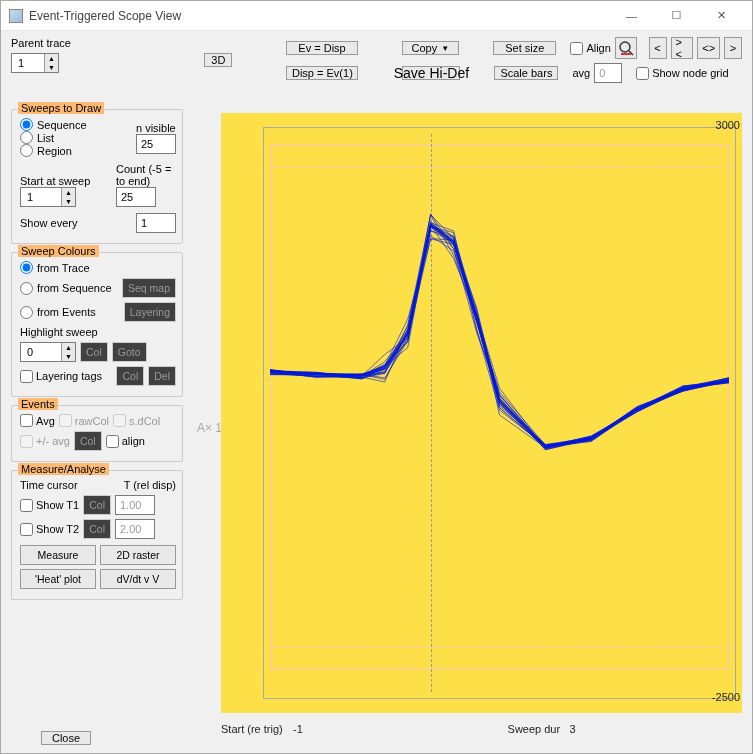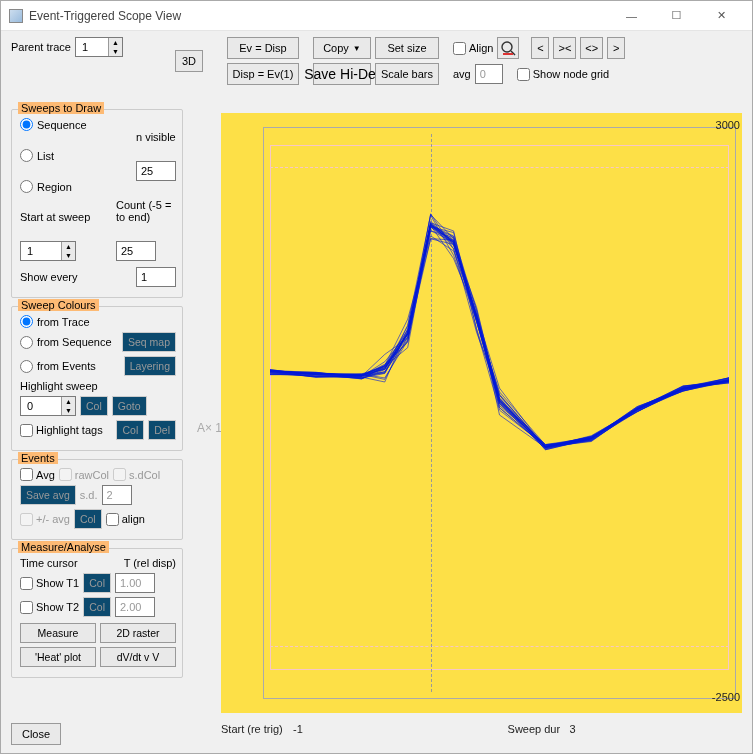--- a/index.html
+++ b/index.html
@@ -12,33 +12,33 @@
 .winbtn { width: 45px; height: 28px; display: flex; align-items: center; justify-content: center; color: #555; cursor: pointer; }
 .topbar { padding: 6px 10px 2px 10px; display: flex; align-items: flex-start; gap: 6px; }
 .topbar .row { display: flex; align-items: center; gap: 4px; flex-wrap: wrap; }
 .left-stack { display: flex; flex-direction: column; gap: 6px; }
 label.lbl { color: #000; }
 input.txt, .spin, select { height: 20px; border: 1px solid #7a7a7a; background: #fff; padding: 0 4px; }
 .spin { display: inline-flex; align-items: center; position: relative; padding-right: 14px; }
 .spin input { border: none; width: 28px; height: 18px; outline: none; text-align: left; }
 .spin .arrows { position: absolute; right: 0; top: 0; width: 14px; height: 100%; display: flex; flex-direction: column; }
 .spin .arrows div { flex: 1; border-left: 1px solid #999; font-size: 7px; display: flex; align-items: center; justify-content: center; background: #e9e9e9; cursor: pointer; }
-.btn { height: 22px; display: inline-flex; align-items: center; justify-content: center; padding: 0 6px; border: 1px solid #999; background: #e9e9e9; cursor: pointer; white-space: nowrap; }
+.btn { height: 14px; display: inline-flex; align-items: center; justify-content: center; padding: 0 6px; border: 1px solid #999; background: #e9e9e9; cursor: pointer; white-space: nowrap; margin-left: 30px; }
 .chk { display: inline-flex; align-items: center; gap: 3px; }
 .chk input { margin: 0; }
 .body { display: flex; height: calc(100% - 30px - 72px); }
 .sidebar { width: 190px; padding: 6px 8px 6px 10px; display: flex; flex-direction: column; gap: 8px; }
 .group { border: 1px solid #ccc; border-radius: 2px; padding: 8px 6px 6px 8px; position: relative; background: #f0f0f0; }
 .group .legend { position: absolute; top: -8px; left: 6px; background: #fdba74; padding: 0 3px; color: #000; }
 .group .g-row { display: flex; align-items: center; gap: 4px; margin-bottom: 4px; flex-wrap: wrap; }
-.subcol { display: flex; flex-direction: column; gap: 18px; }
+.subcol { display: flex; flex-direction: column; gap: 0; }
 .radio { display: flex; align-items: center; gap: 4px; }
 .radio input { margin: 0; }
 .smallbtn { height: 20px; padding: 0 5px; border: 1px solid #999; background: #e9e9e9; display: inline-flex; align-items: center; justify-content: center; cursor: pointer; font-size: 10.5px; }
-.smallbtn.dis { color: #999; background: #0c4a6e; border-color: #ccc; cursor: default; }
+.smallbtn.dis { color: #999; background: #404040; border-color: #ccc; cursor: default; }
 .plot-area { flex: 1; position: relative; background: #f0f0f0; }
 .plot-outer { position: absolute; left: 30px; right: 10px; top: 10px; bottom: 40px; background: #fde047; border: none; }
 .ylab { position: absolute; right: 2px; color: #222; font-size: 11px; text-align: right; }
 .xaxis { position: absolute; left: 0; right: 0; bottom: -30px; height: 30px; color: #222; }
 .xtick { position: absolute; top: 10px; font-size: 11px; }
 .chart-box { position: absolute; left: 42px; right: 6px; top: 14px; bottom: 14px; border: 1px solid #aaa; }
 .chart-inner { position: absolute; inset: 6px; }
 .vline { position: absolute; top: 0; bottom: 0; border-left: 1px dashed #999; }
 .hline { position: absolute; left: 0; right: 0; border-top: 1px dashed #f7c7c7; }
 .pinkbox { position: absolute; border: 1px solid #f7c7c7; }
@@ -209,21 +209,21 @@
                 <div>▲</div>
                 <div>▼</div>
               </div>
             </div>
           <div class="smallbtn dis">Col</div>
           <div class="smallbtn dis">Goto</div>
         </div>
         <div class="g-row">
           <label class="chk" style="flex:1">
               <input type="checkbox" style="">
-              <span>Highlight tags</span>
+              <span>Layering tags</span>
             </label>
           <div class="smallbtn dis">Col</div>
           <div class="smallbtn dis">Del</div>
         </div>
       </div>
 
       <div class="group">
         <div class="legend">Events</div>
         <div class="g-row">
           <label class="chk">
@@ -231,25 +231,20 @@
               <span>Avg</span>
             </label>
           <label class="chk" style="color:#999">
               <input type="checkbox" disabled="" style="">
               <span>rawCol</span>
             </label>
           <label class="chk" style="color:#999">
               <input type="checkbox" disabled="" style="">
               <span>s.dCol</span>
             </label>
-        </div>
-        <div class="g-row">
-          <div class="smallbtn dis">Save avg</div>
-          <span style="color:#999">s.d.</span>
-          <input class="txt" style="width: 30px; color: rgb(153, 153, 153);" readonly="" value="2">
         </div>
         <div class="g-row">
           <label class="chk" style="color:#999">
               <input type="checkbox" disabled="" style="">
               <span>+/- avg</span>
             </label>
           <div class="smallbtn dis">Col</div>
           <label class="chk">
               <input type="checkbox" style="">
               <span>align</span>

